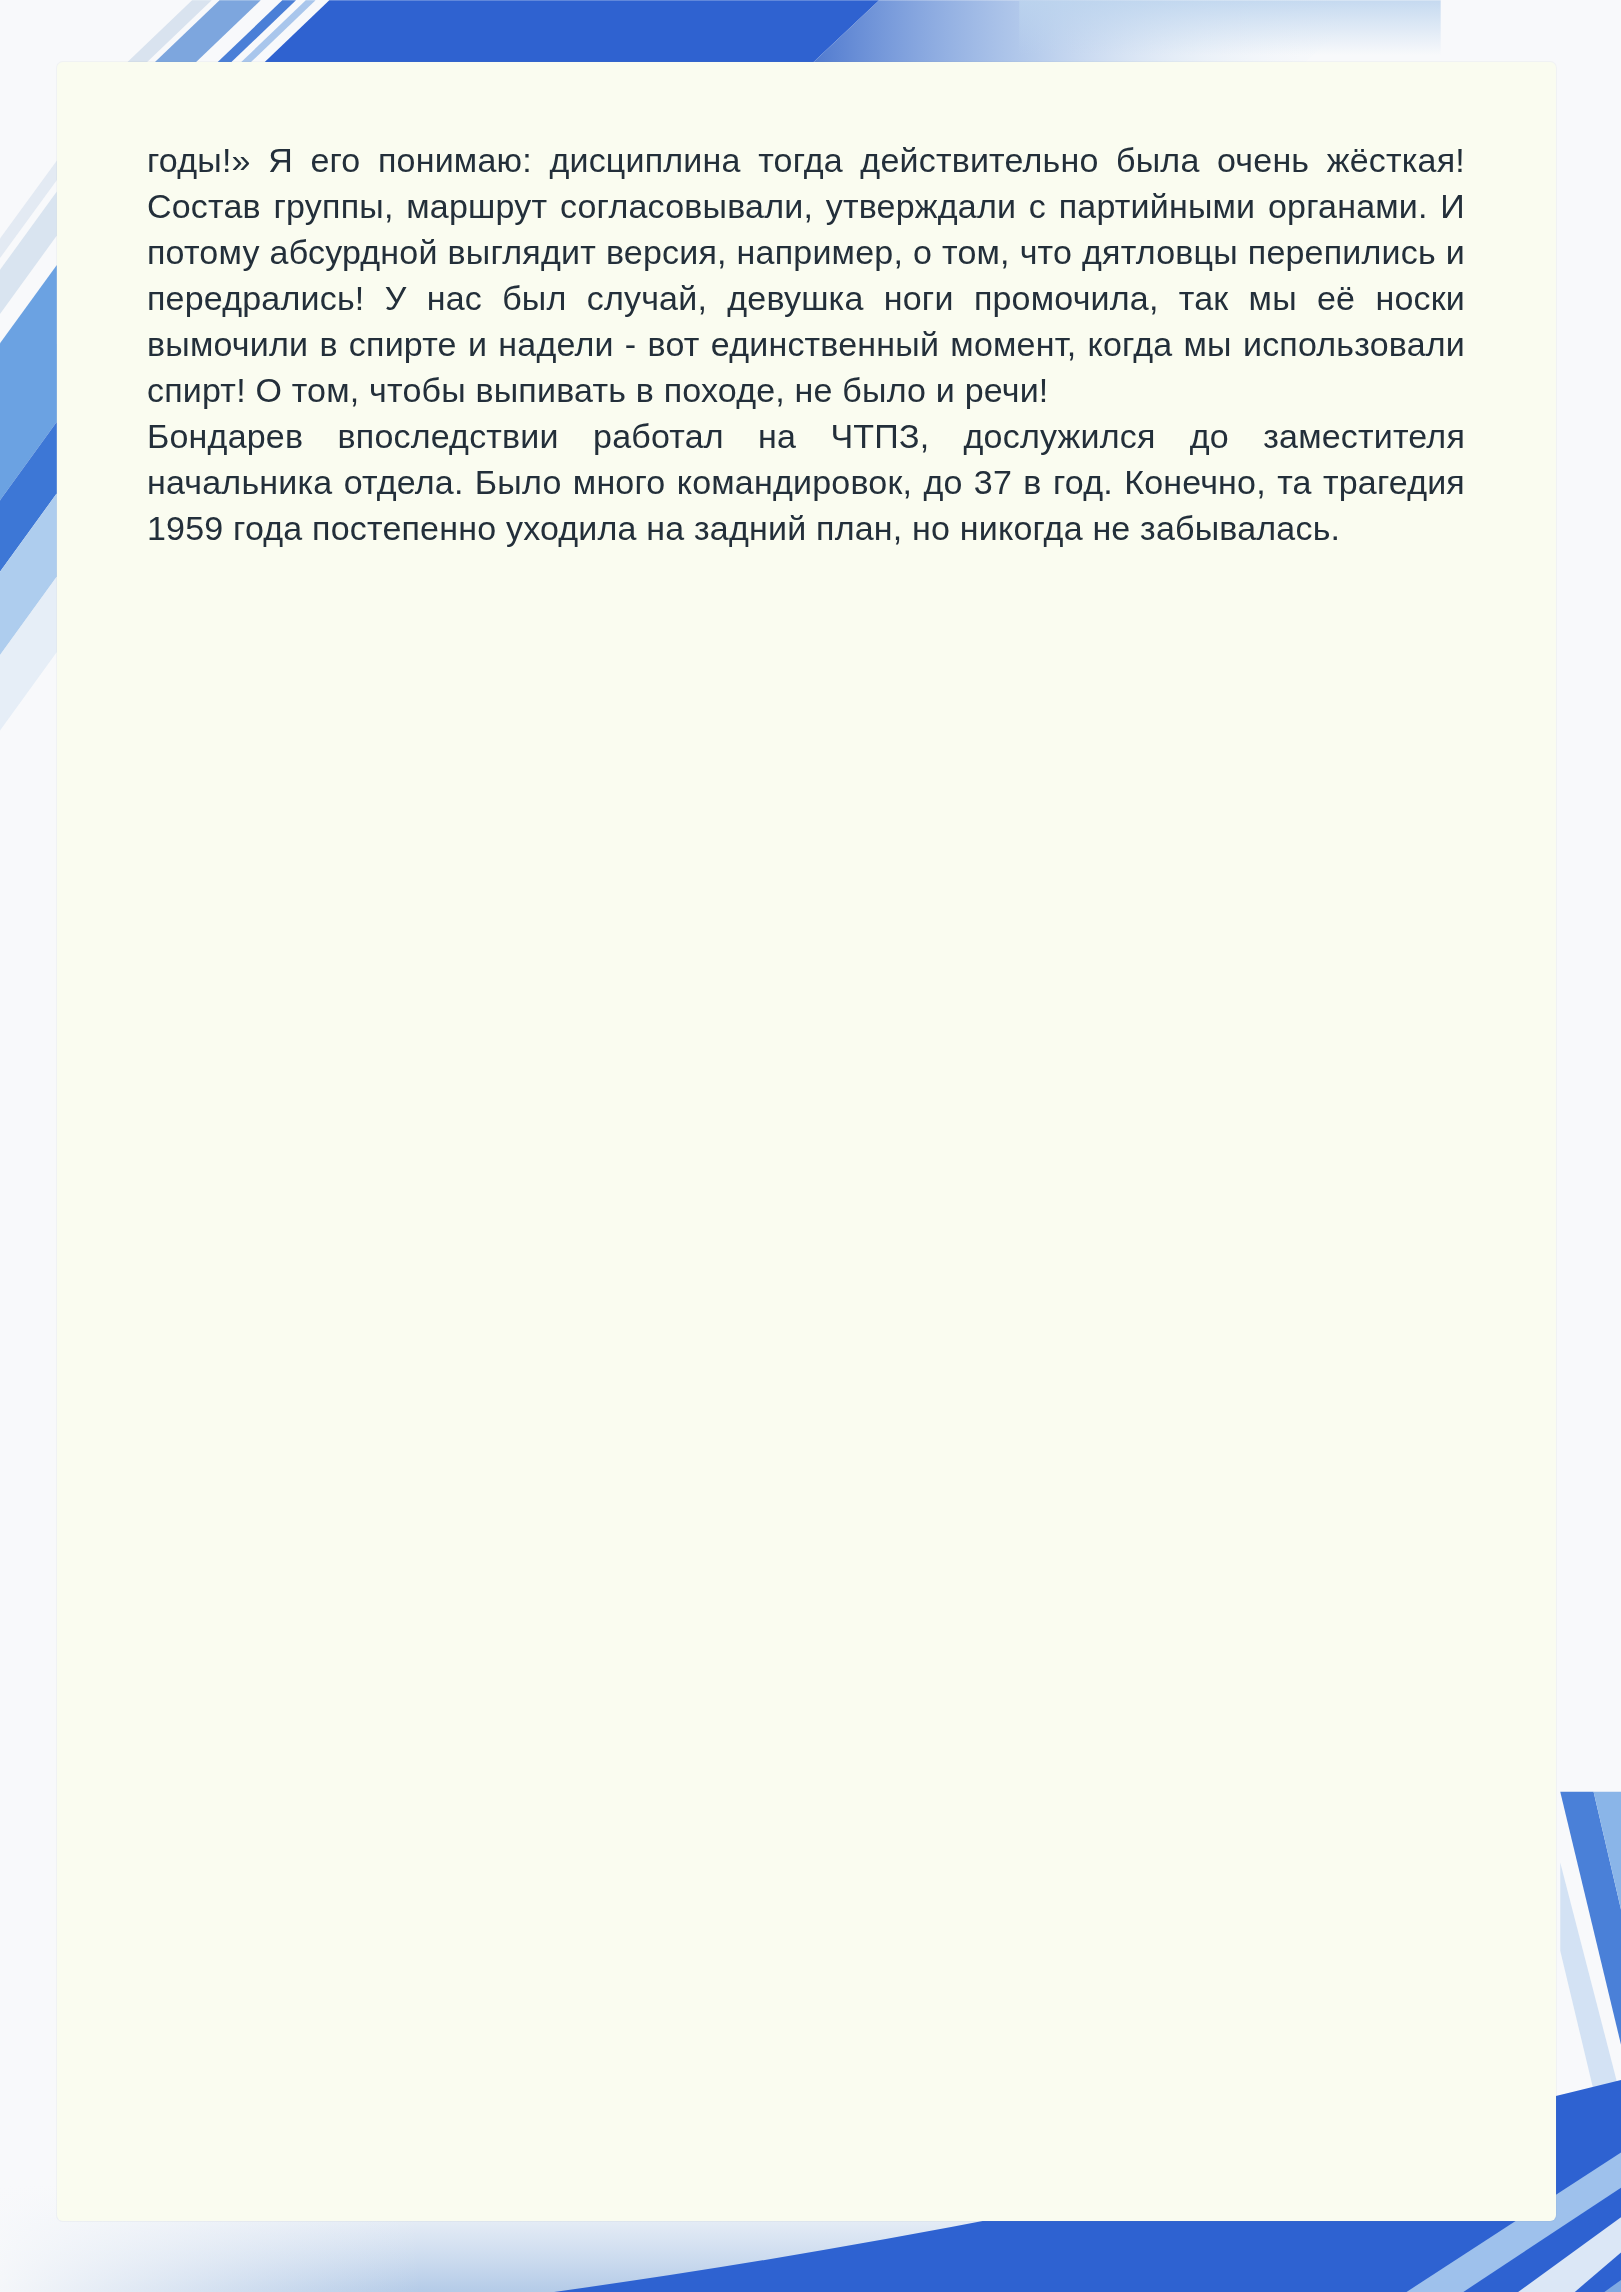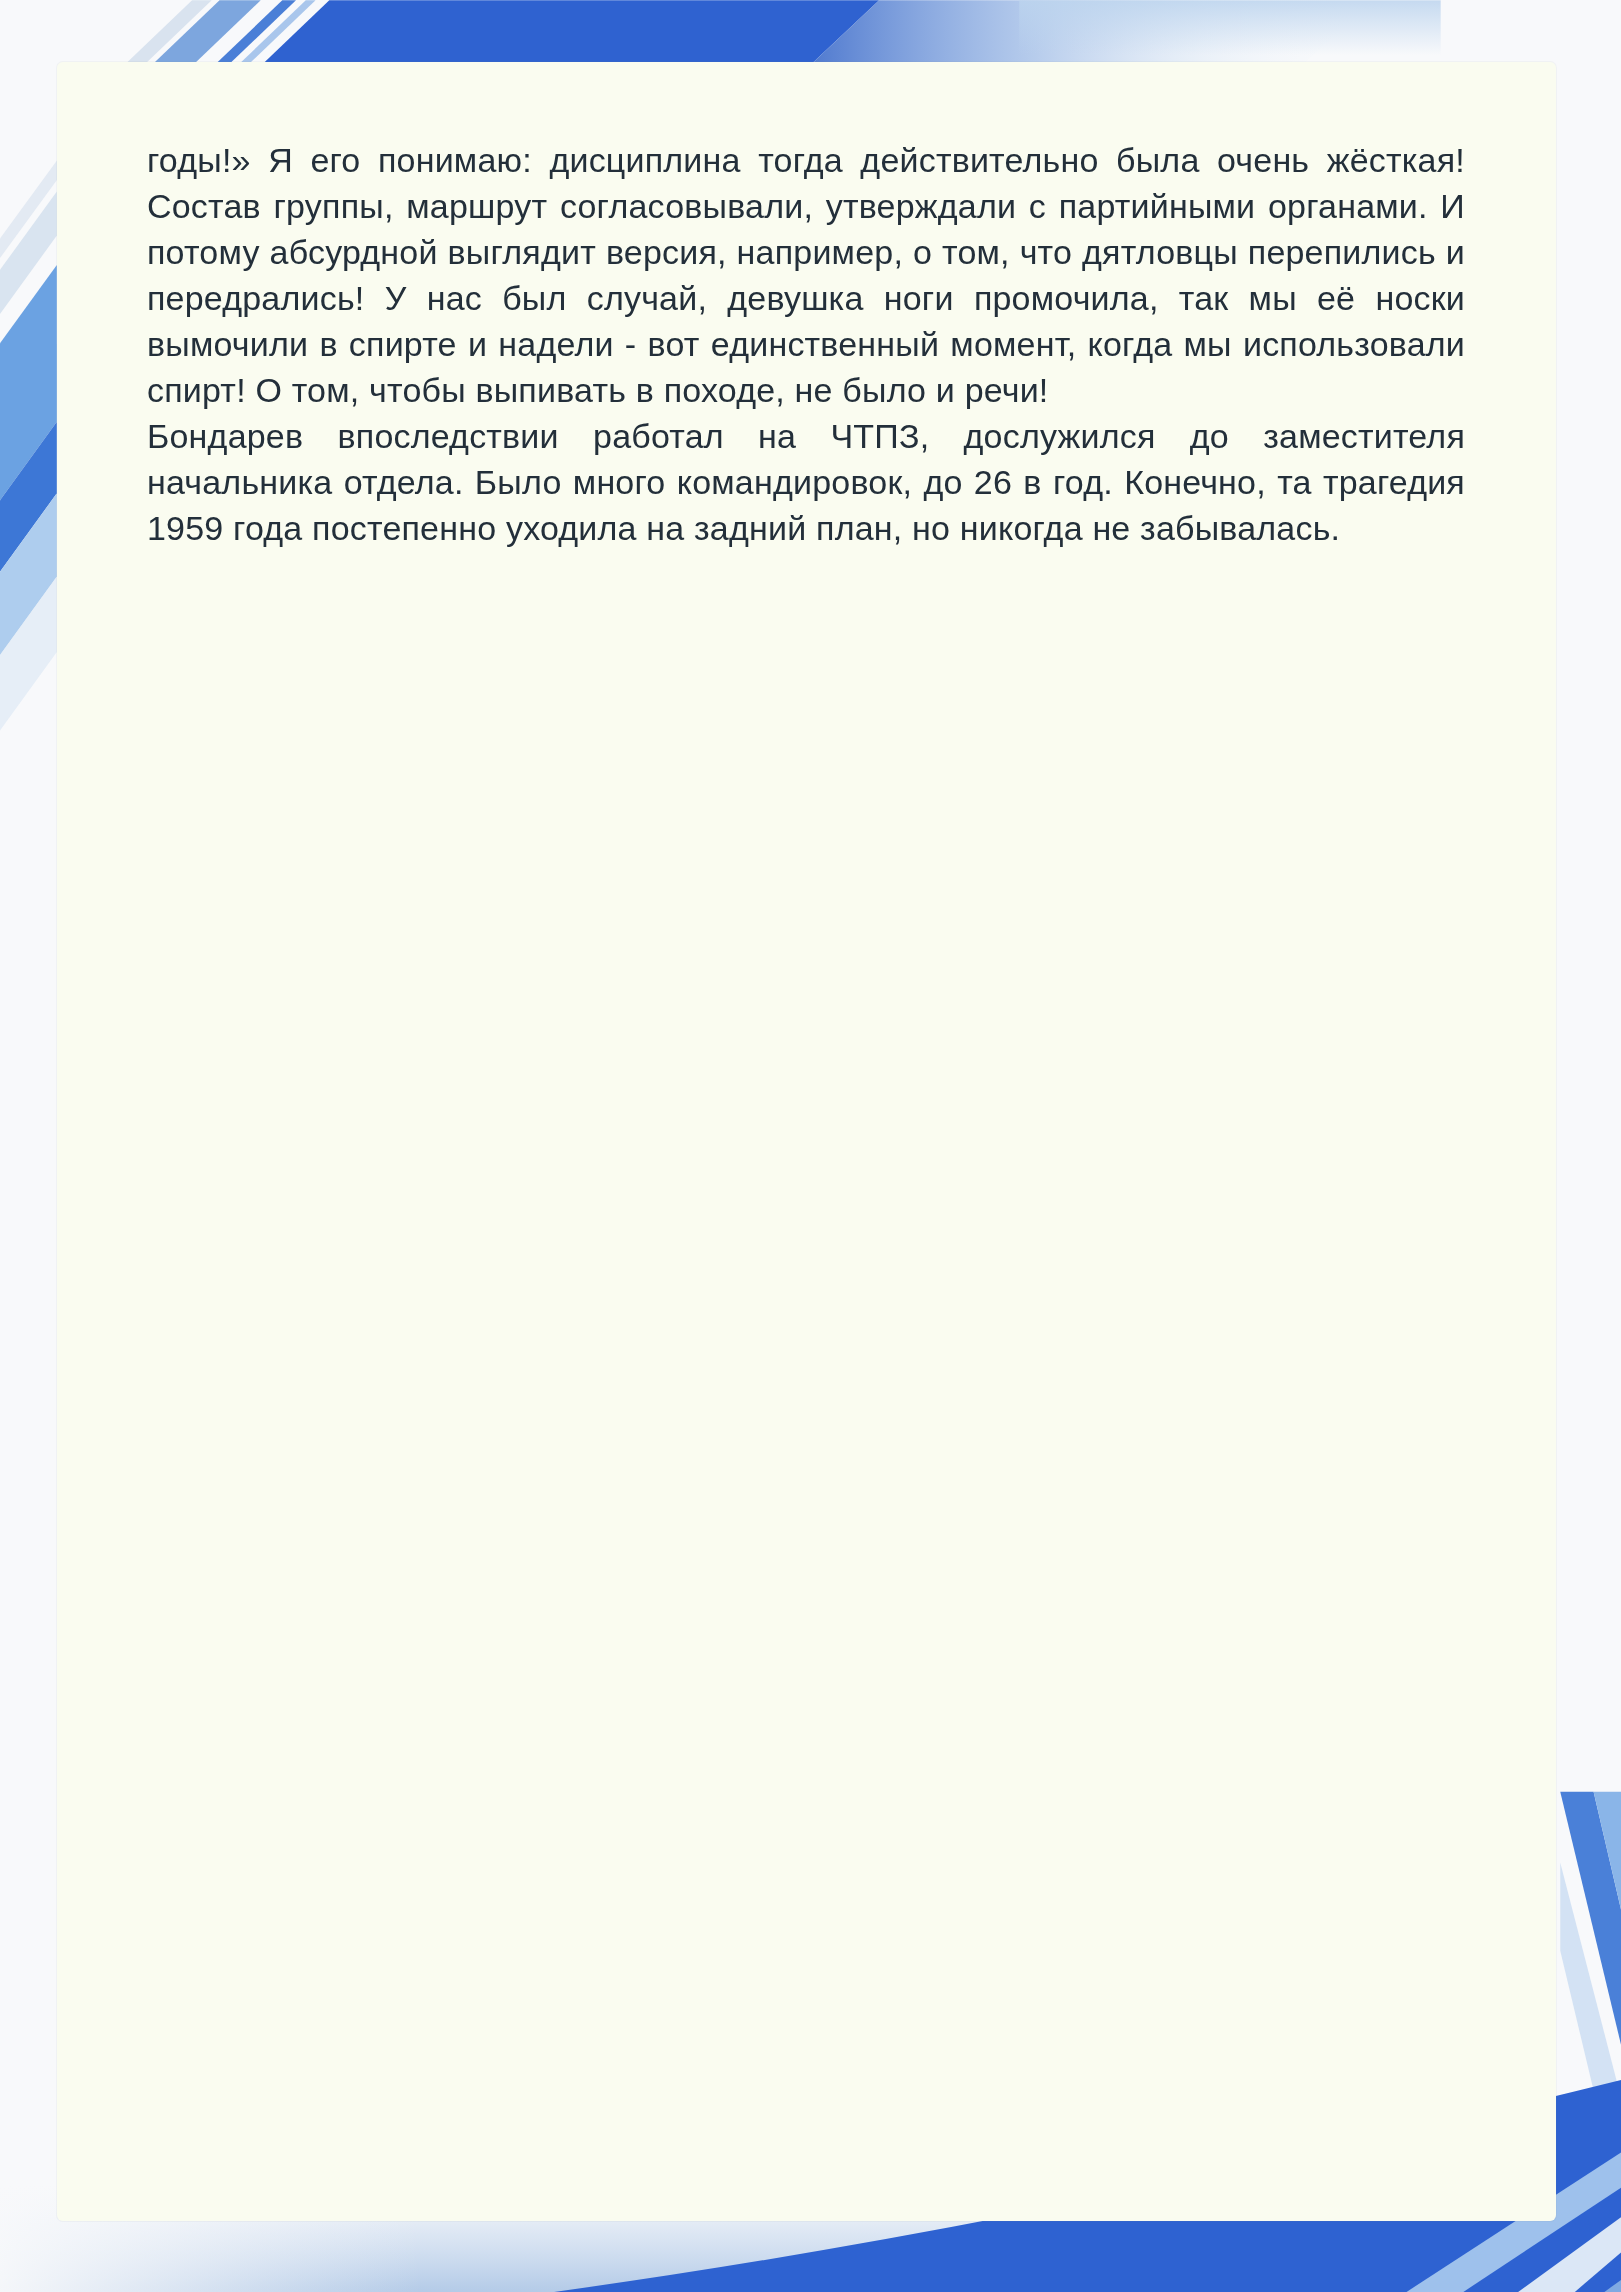--- a/index.html
+++ b/index.html
@@ -102,18 +102,18 @@
       <path d="M 560 2339 Q 1050 2272 1654 2122 L 1654 2339 Z" fill="#2e62d1"></path>
       <polygon points="1434,2339 1654,2196 1654,2232 1492,2339" fill="#9ec1ec"></polygon>
       <polygon points="1548,2339 1654,2262 1654,2298 1606,2339" fill="#dbe7f6"></polygon>
       <polygon points="1636,2339 1654,2326 1654,2339" fill="#7fa9e2"></polygon>
     </g>
   </svg>
 
   <div class="card">
     <div class="content">
       <p>годы!» Я его понимаю: дисциплина тогда действительно была очень жёсткая! Состав группы, маршрут согласовывали, утверждали с партийными органами. И потому абсурдной выглядит версия, например, о том, что дятловцы перепились и передрались! У нас был случай, девушка ноги промочила, так мы её носки вымочили в спирте и надели - вот единственный момент, когда мы использовали спирт! О том, чтобы выпивать в походе, не было и речи!</p>
-      <p>Бондарев впоследствии работал на ЧТПЗ, дослужился до заместителя начальника отдела. Было много командировок, до 26 в год. Конечно, та трагедия 1959 года постепенно уходила на задний план, но никогда не забывалась.</p>
+      <p>Бондарев впоследствии работал на ЧТПЗ, дослужился до заместителя начальника отдела. Было много командировок, до 37 в год. Конечно, та трагедия 1959 года постепенно уходила на задний план, но никогда не забывалась.</p>
     </div>
   </div>
 
 </div>
 
 
 </body></html>

